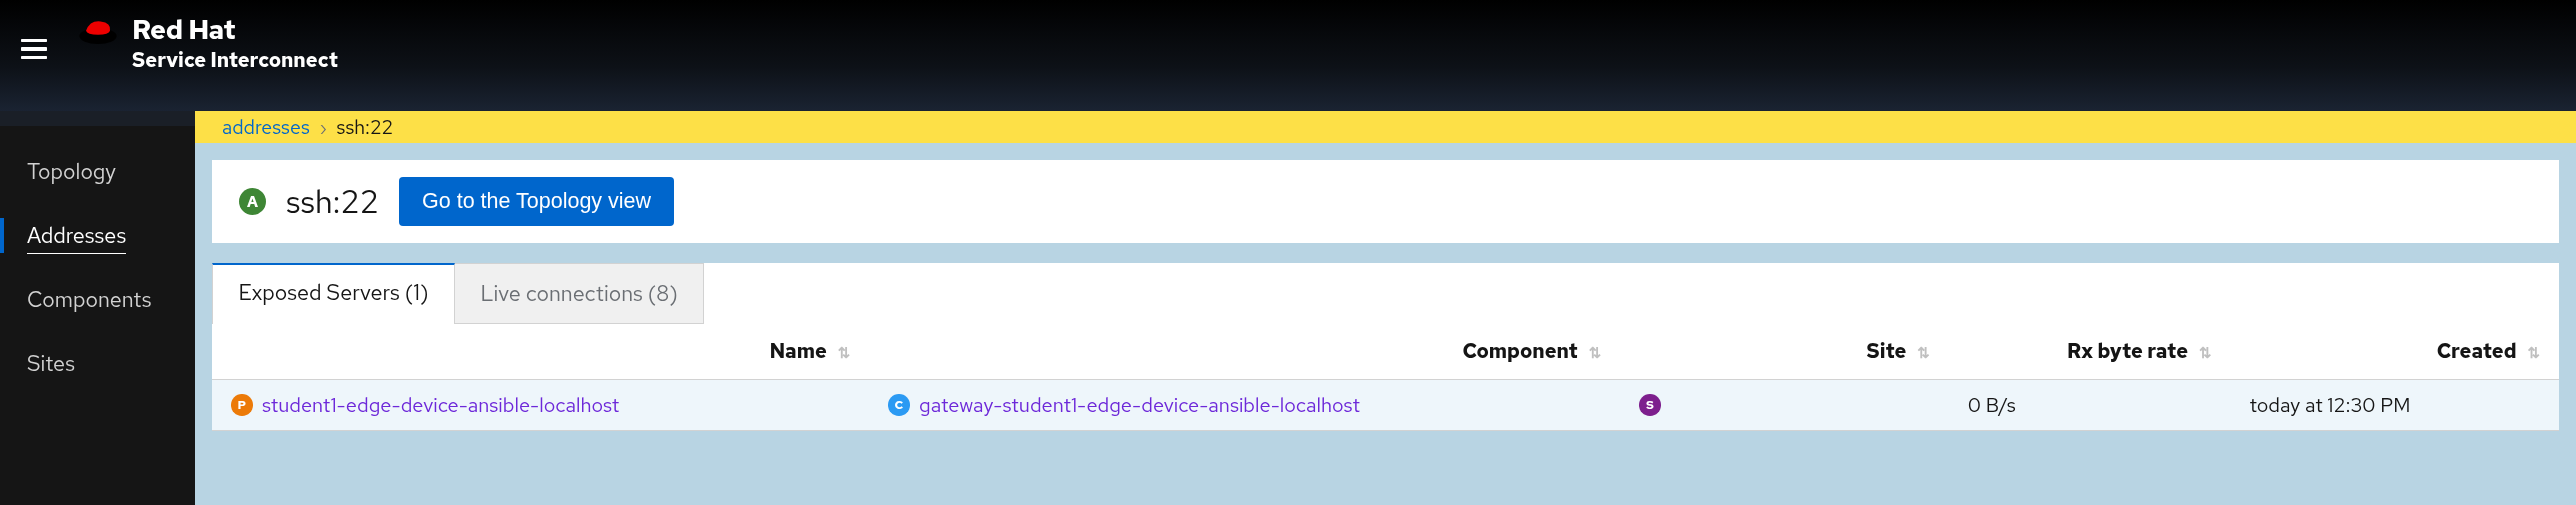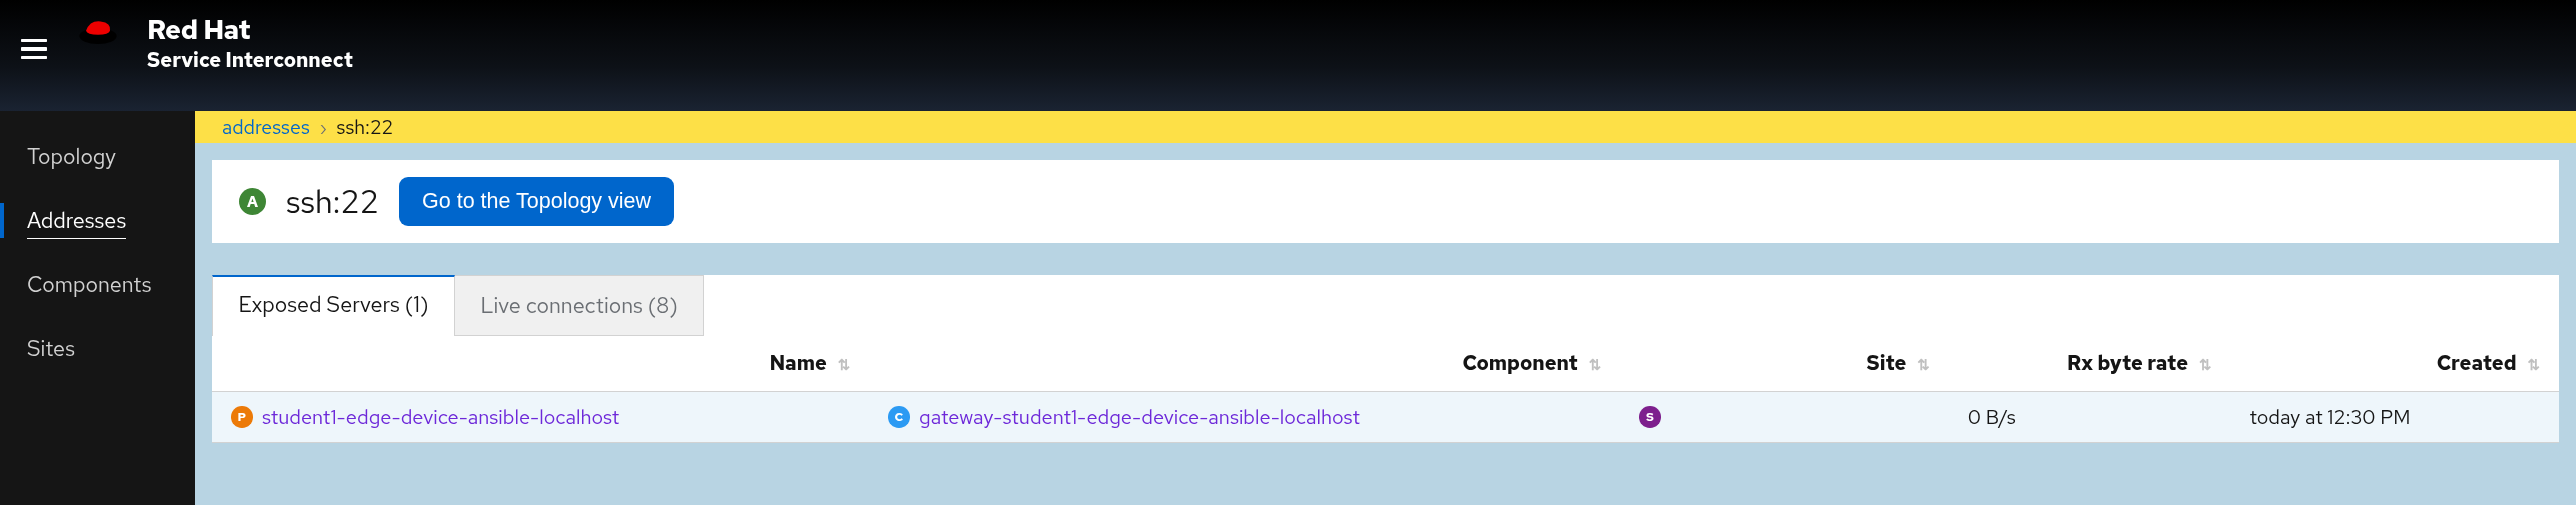--- a/index.html
+++ b/index.html
@@ -15,30 +15,30 @@
   }
   .hamburger {
     width: 34px; height: 34px;
     display: flex; flex-direction: column; justify-content: center; gap: 5.4px;
     margin-right: 27px;
     cursor: pointer;
     padding: 4px;
     margin-top: 20px;
   }
   .hamburger span { display:block; height:3.4px; width:25.5px; background:#fff; border-radius:0.7px;}
-  .brand { display:flex; align-items:flex-start; gap:29px; }
+  .brand { display:flex; align-items:flex-start; gap:14px; }
   .fedora-icon { width:40px; height:29.5px; margin-top:4px; }
   .brand-text { color:#fff; }
   .brand-text .line1 { font-size:27px; font-weight:700; letter-spacing:-0.3px; }
   .brand-text .line2 { font-size:20px; font-weight:700; }
   
   
   .sidebar {
     position: absolute;
-    top: 111px;
+    top: 126px;
     left: 0;
     width: 195px;
     bottom: 0;
     background: #151515;
     padding-top: 13.4px;
   }
   .nav-item {
     color: #d2d2d2;
     font-size: 21.5px;
     padding: 17.5px 27px;
@@ -99,30 +99,30 @@
   }
   .badge-A { background:#3e8635; }
   .badge-P { background:#ec7a08; }
   .badge-C { background:#2b9af3; }
   .badge-S { background:#7d1f8d; }
   .address-title { font-size:32px; font-weight:400; color:#151515; }
   .primary-btn {
     background:#0066cc;
     color:#fff;
     border:none;
-    border-radius:9px;
+    border-radius:4px;
     padding: 12px 23px;
     font-size:21.5px;
     cursor:pointer;
   }
   
   
   .table-container {
     background:#fff;
-    margin: 32px 17px 0 17px;
+    margin: 20px 17px 0 17px;
     border-radius: 14px;
   }
   .tabs {
     display:flex;
     background:#fff;
   }
   .tab {
     padding: 14.8px 25.5px;
     font-size:21.5px;
     color:#6a6e73;

